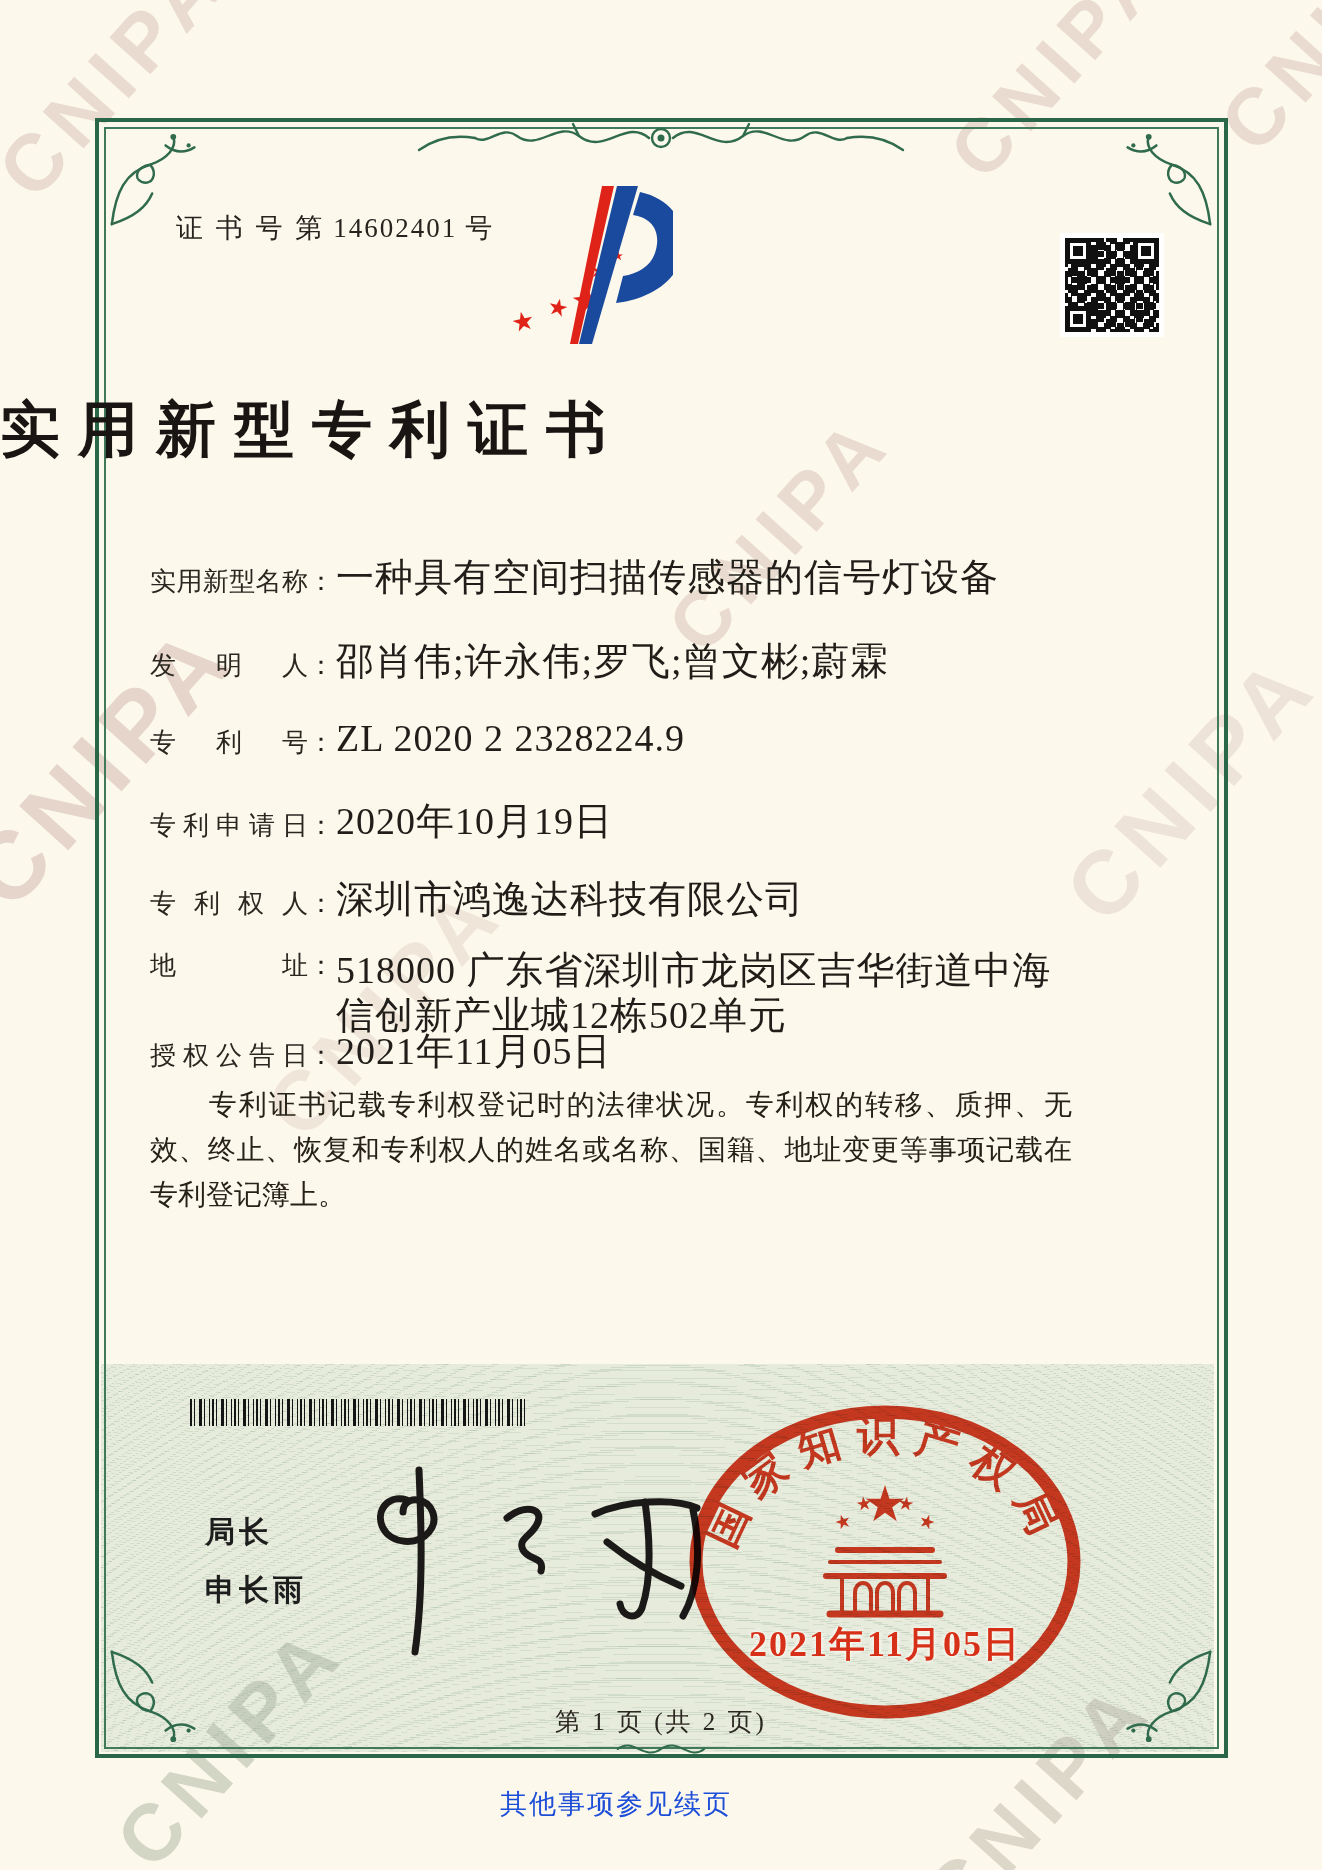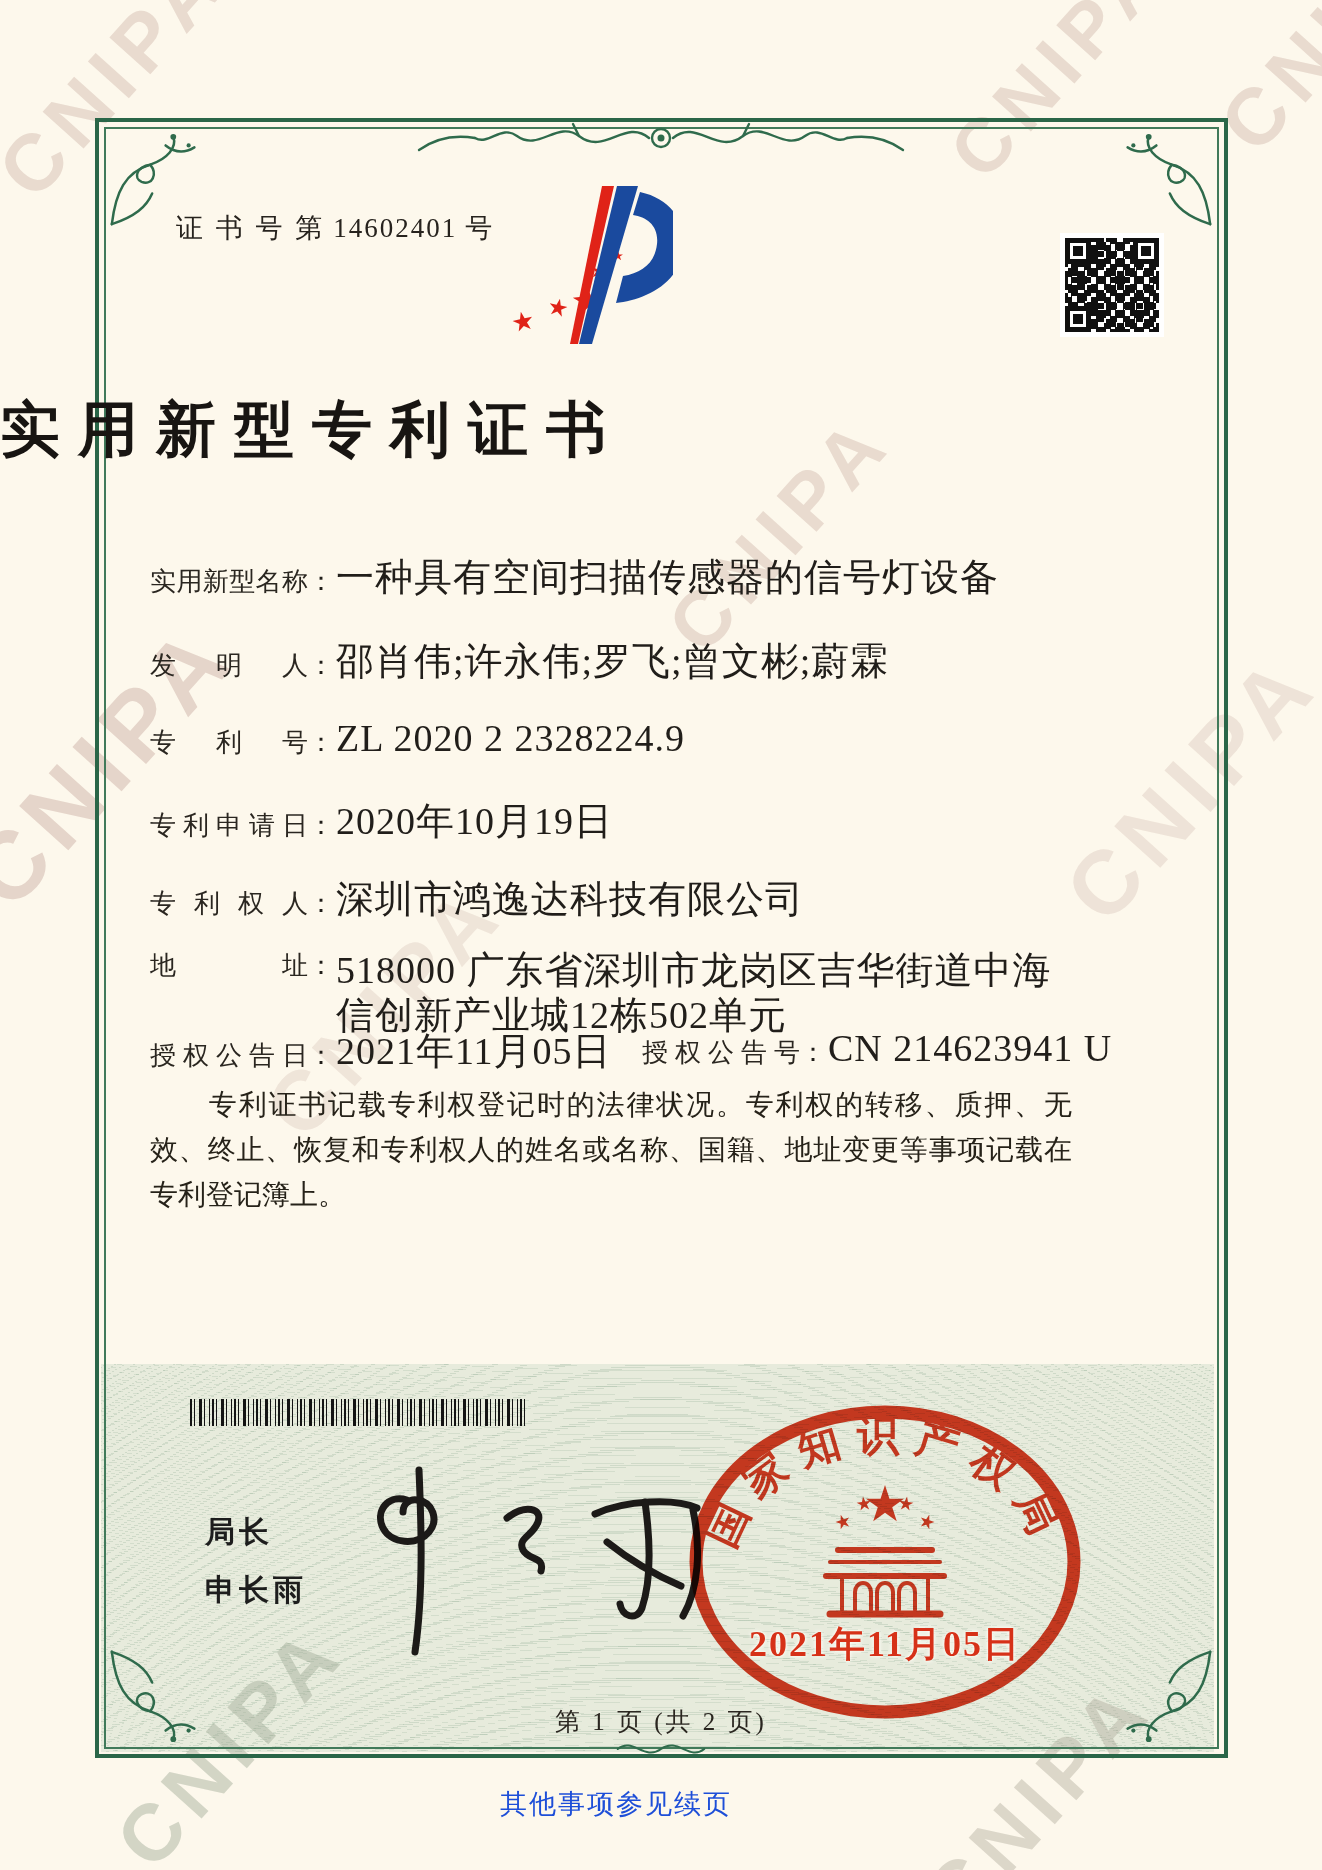--- a/index.html
+++ b/index.html
@@ -223,23 +223,20 @@
   <span class="lab">专利申请日</span><span class="colon">：</span><span class="val">2020年10月19日</span>
 </div>
 <div class="row" style="top:874px">
   <span class="lab">专利权人</span><span class="colon">：</span><span class="val">深圳市鸿逸达科技有限公司</span>
 </div>
 <div class="row" style="top:948px">
   <span class="lab">地址</span><span class="colon">：</span><span class="val wrap">518000 广东省深圳市龙岗区吉华街道中海信创新产业城12栋502单元</span>
 </div>
 <div class="row" style="top:1026px">
   <span class="lab">授权公告日</span><span class="colon">：</span><span class="val">2021年11月05日</span>
-  <span class="pair2">
-    <span class="lab">授权公告号</span><span class="colon">：</span><span class="val">CN 214623941 U</span>
-  </span>
 </div>
 
 <div class="paras">
   <p>专利证书记载专利权登记时的法律状况。专利权的转移、质押、无效、终止、恢复和专利权人的姓名或名称、国籍、地址变更等事项记载在专利登记簿上。</p>
 </div>
 
 <div class="barcode"></div>
 
 <div class="director-label">局长</div>
 <div class="director-name">申长雨</div>

